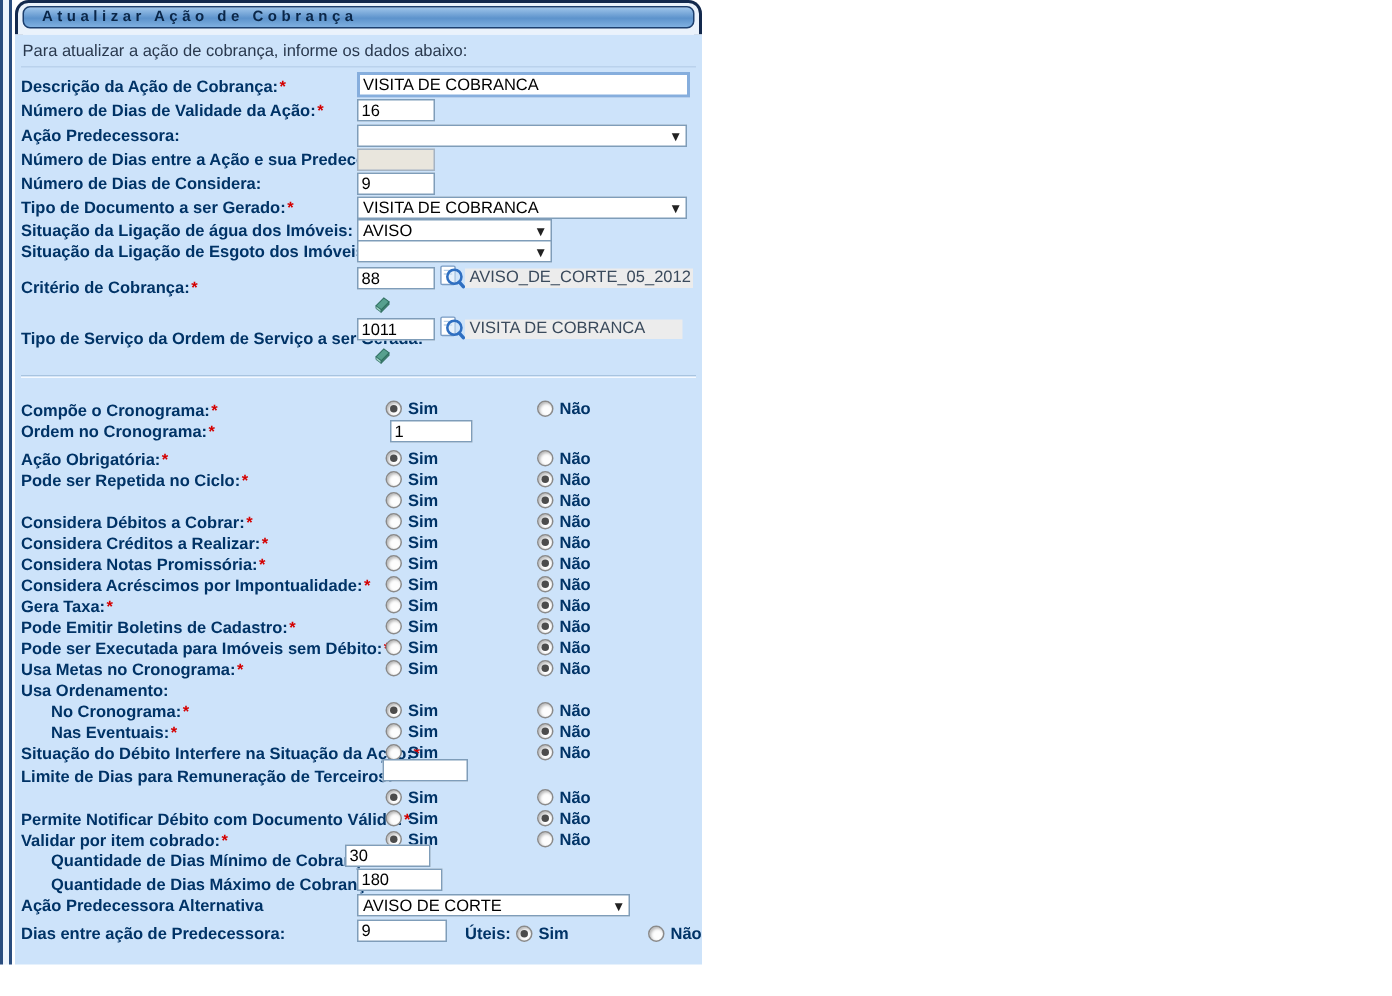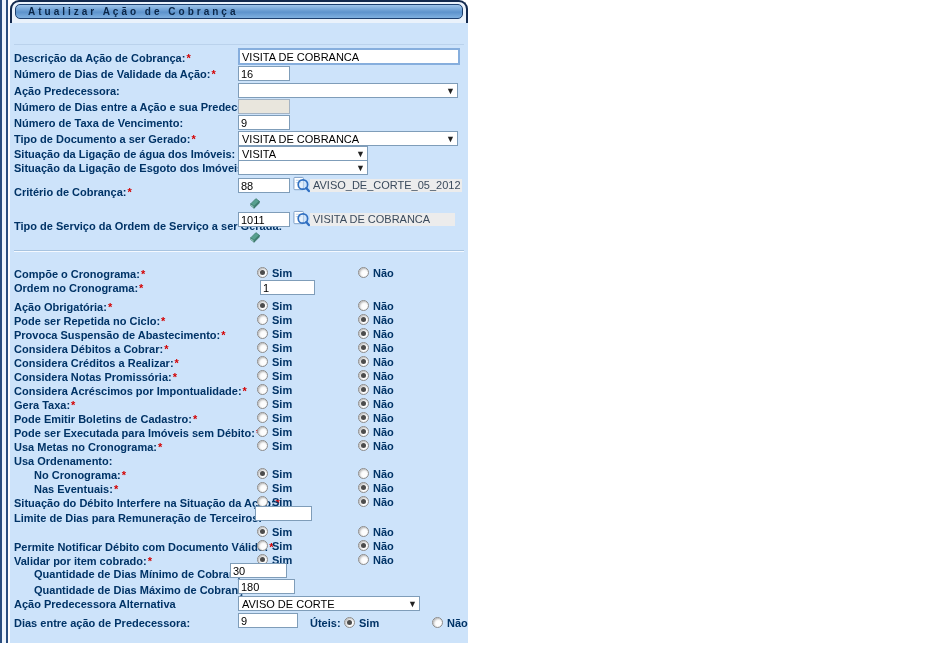--- a/index.html
+++ b/index.html
@@ -62,20 +62,21 @@
 
   <div class="panel">
     <div class="body-bg"></div>
 
     <div class="header-frame">
       <div class="titlebar">
         <span>Atualizar Ação de Cobrança</span>
       </div>
     </div>
 
+    <div class="intro">Para atualizar a ação de cobrança, informe os dados abaixo:</div>
     <div class="hr-top"></div>
 
     <div class="frow" style="top:48px">
       <span class="lbl" style="top:4px"><span>Descrição da Ação de Cobrança:</span><span class="req">*</span></span>
       <input class="ti hl" style="left: 228px; width: 222px;" value="VISITA DE COBRANCA">
     </div>
 
     <div class="frow" style="top:66px">
       <span class="lbl"><span>Número de Dias de Validade da Ação:</span><span class="req">*</span></span>
       <input class="ti" style="left: 228px; width: 52px;" value="16">
@@ -88,36 +89,36 @@
         <span class="sela">▼</span>
       </div>
     </div>
 
     <div class="frow" style="top:99px">
       <span class="lbl"><span>Número de Dias entre a Ação e sua Predecessora:</span></span>
       <input class="ti dis" style="left: 228px; width: 52px;" disabled="" value="">
     </div>
 
     <div class="frow" style="top:115px">
-      <span class="lbl"><span>Número de Taxa de Vencimento:</span></span>
+      <span class="lbl"><span>Número de Dias de Considera:</span></span>
       <input class="ti" style="left: 228px; width: 52px;" value="9">
     </div>
 
     <div class="frow" style="top:131px">
       <span class="lbl"><span>Tipo de Documento a ser Gerado:</span><span class="req">*</span></span>
       <div class="sel" style="left:228px;width:220px">
         <span class="selt">VISITA DE COBRANCA</span>
         <span class="sela">▼</span>
       </div>
     </div>
 
     <div class="frow" style="top:146px">
       <span class="lbl"><span>Situação da Ligação de água dos Imóveis:</span></span>
       <div class="sel" style="left:228px;width:130px">
-        <span class="selt">VISITA</span>
+        <span class="selt">AVISO</span>
         <span class="sela">▼</span>
       </div>
     </div>
 
     <div class="frow" style="top:160px">
       <span class="lbl"><span>Situação da Ligação de Esgoto dos Imóveis:</span></span>
       <div class="sel" style="left:228px;width:130px">
         <span class="selt"></span>
         <span class="sela">▼</span>
       </div>
@@ -184,21 +185,20 @@
 
     <div class="rrow" style="top:313px">
       <span class="lbl"><span>Pode ser Repetida no Ciclo:</span><span class="req">*</span></span>
       <span class="rb" style="left:247px"></span>
       <span class="rl" style="left:262px">Sim</span>
       <span class="rb on" style="left:348px"></span>
       <span class="rl" style="left:363px">Não</span>
     </div>
 
     <div class="rrow" style="top:327px">
-      <span class="lbl"><span>Provoca Suspensão de Abastecimento:</span><span class="req">*</span></span>
       <span class="rb" style="left:247px"></span>
       <span class="rl" style="left:262px">Sim</span>
       <span class="rb on" style="left:348px"></span>
       <span class="rl" style="left:363px">Não</span>
     </div>
 
     <div class="rrow" style="top:341px">
       <span class="lbl"><span>Considera Débitos a Cobrar:</span><span class="req">*</span></span>
       <span class="rb" style="left:247px"></span>
       <span class="rl" style="left:262px">Sim</span>

